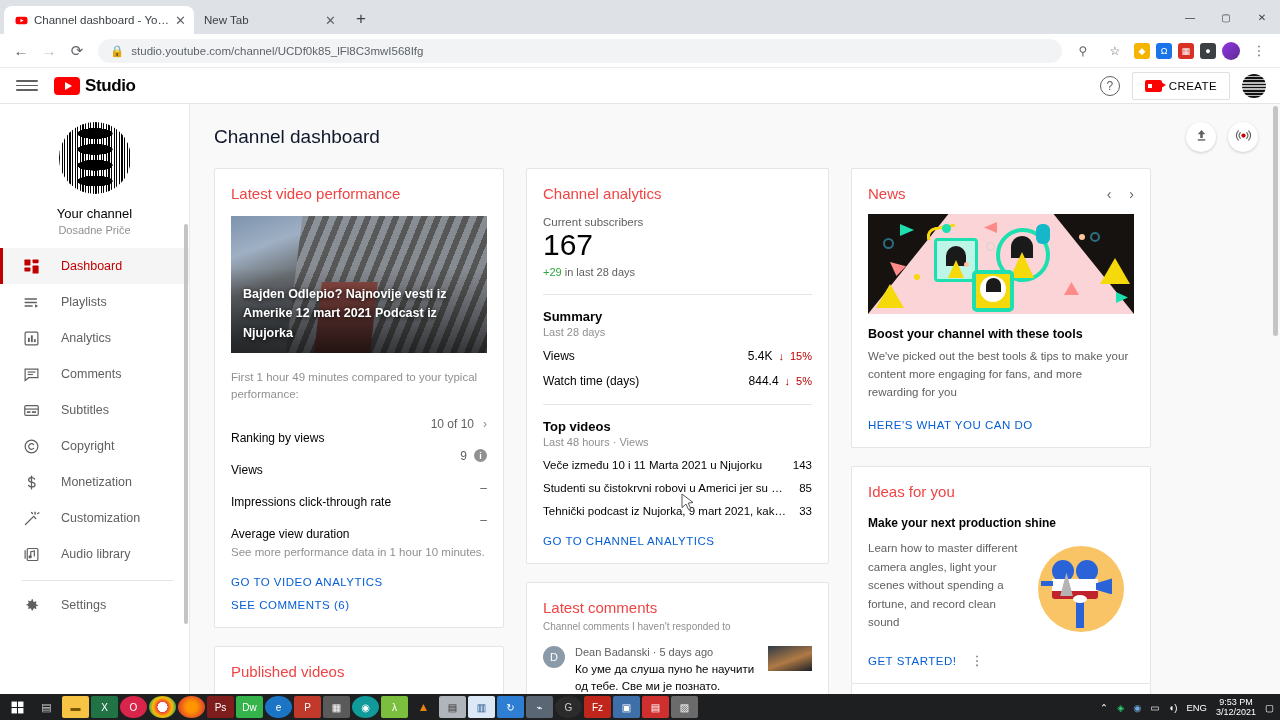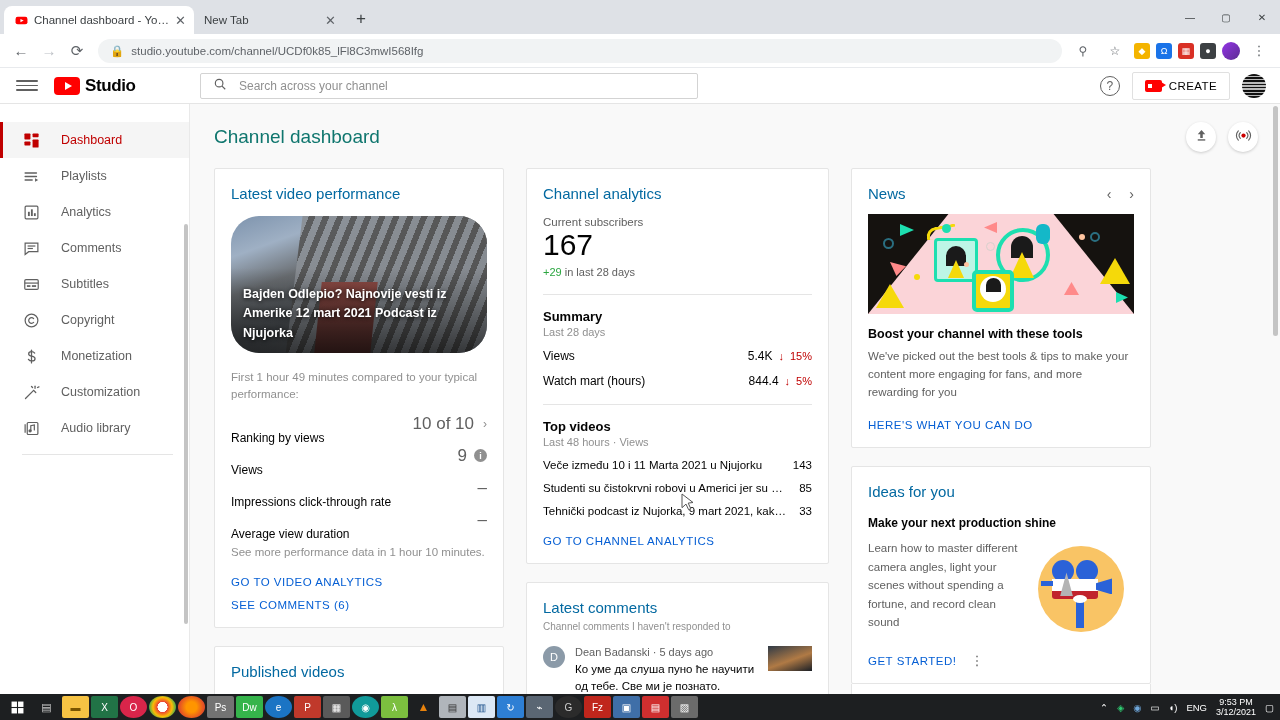--- a/index.html
+++ b/index.html
@@ -178,47 +178,46 @@
     position:absolute; right:1px; top:120px; width:4px; height:400px;
     background:#c4c4c4; border-radius:2px;
   }
 
   
   .main {
     flex: 1; background: #f9f9f9; padding: 18px 22px 0 24px;
     overflow: hidden; position: relative;
   }
   .page-head { display:flex; align-items:center; margin-bottom: 16px; }
-  .page-title { font-size: 19px; font-weight: 400; color:#0f766e; }
+  .page-title { font-size: 19px; font-weight: 400; color:#0f172a; }
   .page-head-actions { margin-left:auto; display:flex; gap: 12px; }
   .round-btn {
     width: 30px; height: 30px; border-radius: 50%; background:#fff;
     box-shadow: 0 1px 3px rgba(0,0,0,.18); display:flex;
     align-items:center; justify-content:center;
   }
 
   .cols { display: flex; gap: 22px; align-items: flex-start; }
   .col { display: flex; flex-direction: column; gap: 18px; }
   .col-1 { width: 290px; }
   .col-2 { width: 303px; }
   .col-3 { width: 300px; }
 
   .card {
     background: #fff; border: 1px solid #e5e5e5; border-radius: 2px;
     padding: 16px;
   }
-  .card-title { font-size: 15px; font-weight: 500; color:#0369a1; }
+  .card-title { font-size: 15px; font-weight: 500; color:#ef4444; }
 
   
   .thumb {
     width: 100%; height: 137px; margin-top: 14px; position: relative;
     background:
       linear-gradient(160deg,#7d93ad 0%, #9fb0c4 18%, #6b6f73 35%, #555a5f 55%, #6e7378 75%, #8d9298 100%);
     overflow: hidden;
-    border-radius: 28px;
   }
   .thumb::before {
     content:""; position:absolute; right:-10%; top:-10%; width:85%; height:120%;
     background: repeating-linear-gradient(105deg, #555 0 6px, #8a8f95 6px 13px);
     transform: rotate(7deg); opacity: .92;
   }
   .thumb::after {
     content:""; position:absolute; left:34%; bottom:0; width:22%; height:52%;
     background: linear-gradient(180deg,#8c4a44,#5d3330); transform: skewX(-6deg);
   }
@@ -230,21 +229,21 @@
   .thumb-shade {
     position:absolute; left:0;right:0;bottom:0;height:62%;z-index:2;
     background: linear-gradient(180deg, rgba(0,0,0,0), rgba(0,0,0,.62));
   }
   .perf-note { font-size: 11.5px; color: #909090; margin-top: 16px; line-height:1.5; }
   .metric-row {
     display: flex; align-items: center; height: 24px; margin-top: 8px;
     font-size: 12px; color: #030303;
   }
   .metric-row .mlabel { flex: 1; margin-top: 28px; }
-  .metric-row .mval { color: #606060; font-size: 17px; }
+  .metric-row .mval { color: #606060; font-size: 12px; }
   .metric-row .chev { color:#909090; margin-left:9px; font-size:12px; }
   .info-dot {
     width: 13px; height: 13px; border-radius: 50%; background:#909090;
     color:#fff; font-size:9px; display:inline-flex; align-items:center;
     justify-content:center; margin-left:7px; font-weight:bold;
   }
   .see-more { font-size: 11.5px; color:#909090; margin-top: 14px; }
   .link-btn {
     font-size: 11.5px; font-weight: 500; color: #065fd4;
     letter-spacing: .5px; margin-top: 18px; display:block;
@@ -408,29 +407,20 @@
     <div class="hamburger">
         <i></i>
         <i></i>
         <i></i>
       </div>
     <div class="studio-logo">
       <span class="yt-play"></span>
       <span class="studio-word">Studio</span>
     </div>
 
-    <div class="search-wrap">
-      <span>
-        <svg width="14" height="14" viewBox="0 0 24 24" fill="none" stroke="#606060" stroke-width="2">
-          <circle cx="10.5" cy="10.5" r="6.5"></circle>
-            <line x1="15.5" y1="15.5" x2="21" y2="21"></line>
-        </svg>
-      </span>
-      <span class="search-text">Search across your channel</span>
-    </div>
 
     <div class="ext-widget">
       <div class="ext-stat">
         <div class="v orange">1.9K</div>
         <div class="s">◔ <span>1y</span></div>
       </div>
       <div class="ext-stat">
         <div class="v blue">8</div>
         <div class="s">60m</div>
       </div>
@@ -449,20 +439,25 @@
         <span class="cam-ico"></span>
         <span>CREATE</span>
       </div>
       <div class="avatar-yt"></div>
     </div>
   </div>
 
   <div class="body-row">
 
     <div class="sidebar">
+      <div class="chan-block">
+        <div class="chan-avatar"></div>
+        <div class="chan-name">Your channel</div>
+        <div class="chan-sub">Dosadne Priče</div>
+      </div>
 
       <div class="nav-item active">
         <span class="ni">
           <svg width="17" height="17" viewBox="0 0 24 24" fill="#c00000">
               <rect x="2" y="2" width="8.5" height="8.5" rx="1"></rect>
               <rect x="13.5" y="2" width="8.5" height="5.5" rx="1"></rect>
               <rect x="2" y="13.5" width="8.5" height="5.5" rx="1"></rect>
               <rect x="13.5" y="10.5" width="8.5" height="11.5" rx="1"></rect>
             </svg>
         </span>
@@ -557,20 +552,28 @@
               <line x1="3" y1="6" x2="3" y2="18"></line>
               <path d="M11 15V8l5-1v7" stroke-linecap="round"></path>
               <circle cx="10" cy="15.3" r="1.5" fill="#606060"></circle>
             </svg>
         </span>
         <span>Audio library</span>
       </div>
 
       <div class="nav-sep"></div>
 
+      <div class="nav-item">
+        <span class="ni">
+          <svg width="17" height="17" viewBox="0 0 24 24" fill="#606060">
+              <path d="M12 8.4a3.6 3.6 0 100 7.2 3.6 3.6 0 000-7.2zm9 4.4v-1.6l-2.1-.5a7 7 0 00-.8-1.9l1.1-1.8-1.1-1.1-1.8 1.1a7 7 0 00-1.9-.8L13.9 3h-1.6l-.5 2.2a7 7 0 00-1.9.8L8.1 4.9 7 6l1.1 1.8a7 7 0 00-.8 1.9L5 10.2v1.6l2.3.5a7 7 0 00.8 1.9L7 16l1.1 1.1 1.8-1.1a7 7 0 001.9.8l.5 2.2h1.6l.5-2.2a7 7 0 001.9-.8l1.8 1.1 1.1-1.1-1.1-1.8a7 7 0 00.8-1.9z"></path>
+            </svg>
+        </span>
+        <span>Settings</span>
+      </div>
 
 
       <div class="sb-scroll"></div>
     </div>
 
     <div class="main">
       <div class="page-head">
         <div class="page-title">Channel dashboard</div>
         <div class="page-head-actions">
           <div class="round-btn">
@@ -679,21 +682,21 @@
             <div class="sec-title">Summary</div>
             <div class="sec-sub">Last 28 days</div>
 
             <div class="sum-row">
               <span class="sl">Views</span>
               <span class="sv">5.4K</span>
               <span class="down">↓</span>
               <span class="down">15%</span>
             </div>
             <div class="sum-row">
-              <span class="sl">Watch mart (hours)</span>
+              <span class="sl">Watch time (days)</span>
               <span class="sv">844.4</span>
               <span class="down">↓</span>
               <span class="down">5%</span>
             </div>
 
             <div class="hr"></div>
 
             <div class="sec-title">Top videos</div>
             <div class="sec-sub">Last 48 hours · Views</div>
 
@@ -823,21 +826,21 @@
           <rect x="1" y="13" width="10" height="10"></rect>
           <rect x="13" y="13" width="10" height="10"></rect>
         </svg>
     </div>
     <div class="tb-ico" style="color:#ccc;font-size:11px;">▤</div>
     <div class="tb-ico" style="background:#f6c344;color:#7a5600;">▬</div>
     <div class="tb-ico" style="background:#217346;">X</div>
     <div class="tb-ico" style="background:#d9254a;border-radius:50%;">O</div>
     <div class="tb-ico" style="background:radial-gradient(circle,#fff 28%,#ea4335 30%,#fbbc05 55%,#34a853 80%);border-radius:50%;"></div>
     <div class="tb-ico" style="background:radial-gradient(circle,#ff9500 30%,#e34f26 70%);border-radius:50%;"></div>
-    <div class="tb-ico" style="background:#737373;">Ps</div>
+    <div class="tb-ico" style="background:#7f1d1d;">Ps</div>
     <div class="tb-ico" style="background:#35b44b;">Dw</div>
     <div class="tb-ico" style="background:#1b74c4;border-radius:50%;">e</div>
     <div class="tb-ico" style="background:#c0392b;">P</div>
     <div class="tb-ico" style="background:#5a5a5a;">▦</div>
     <div class="tb-ico" style="background:#119a9a;border-radius:50%;">◉</div>
     <div class="tb-ico" style="background:#7cbf3f;">λ</div>
     <div class="tb-ico" style="color:#e8820c;font-size:12px;">▲</div>
     <div class="tb-ico" style="background:#b0b5bb;color:#333;">▤</div>
     <div class="tb-ico" style="background:#dce8f5;color:#1b4f8a;">▥</div>
     <div class="tb-ico" style="background:#2e7fd4;">↻</div>

